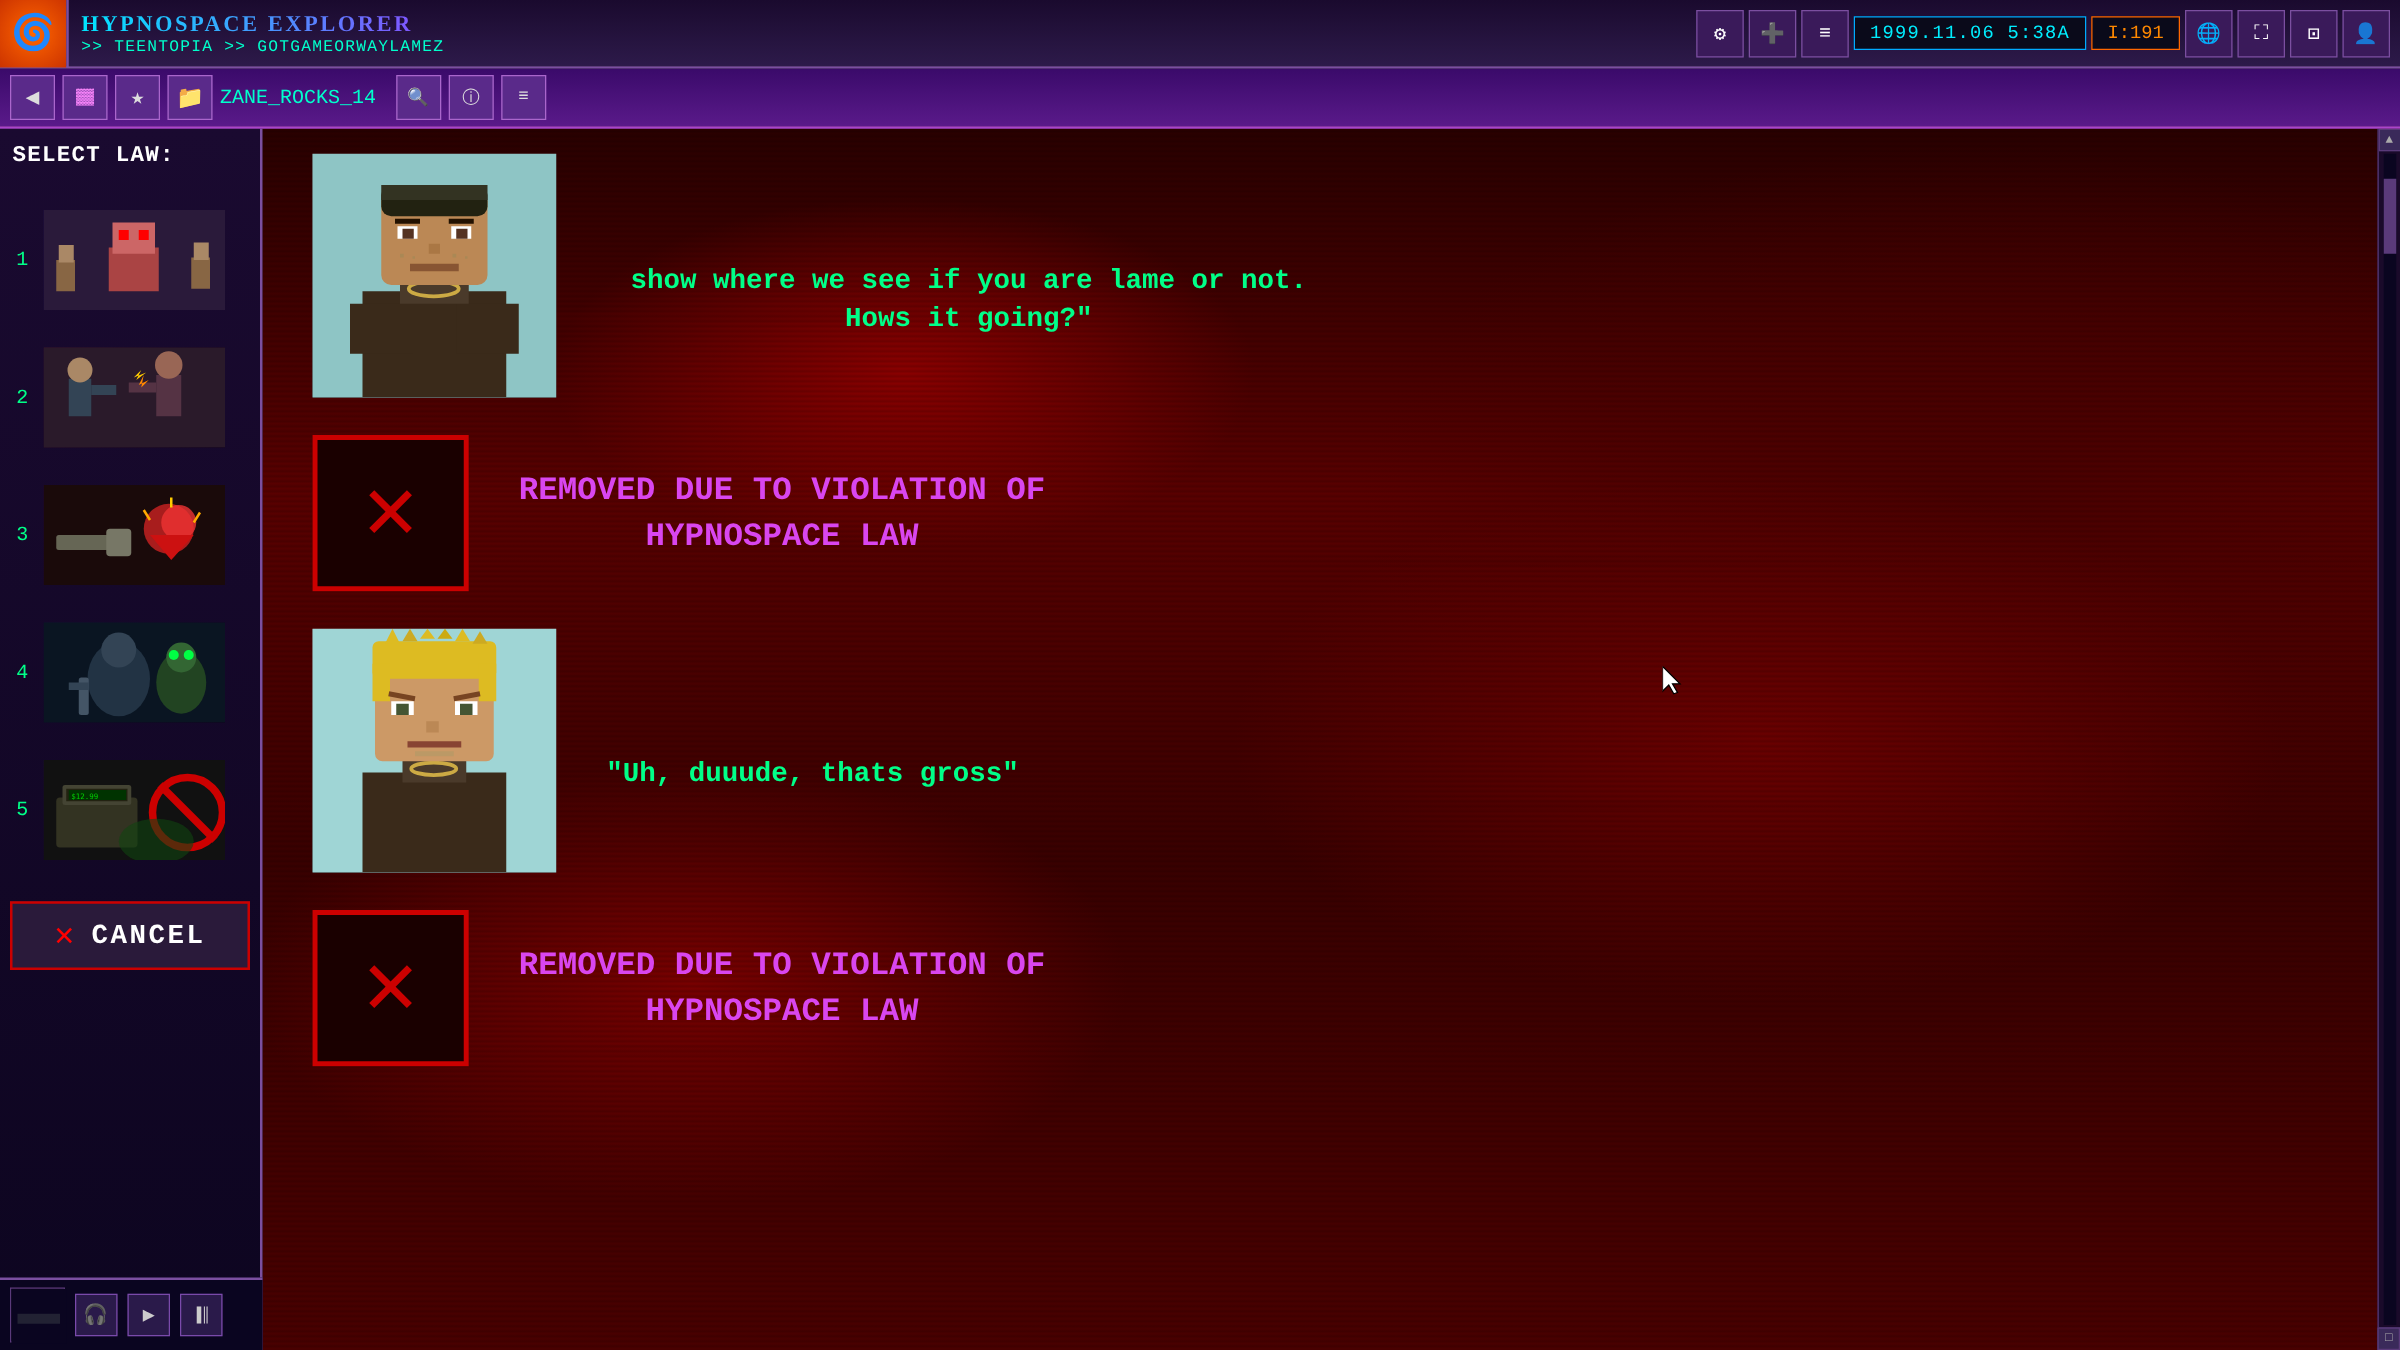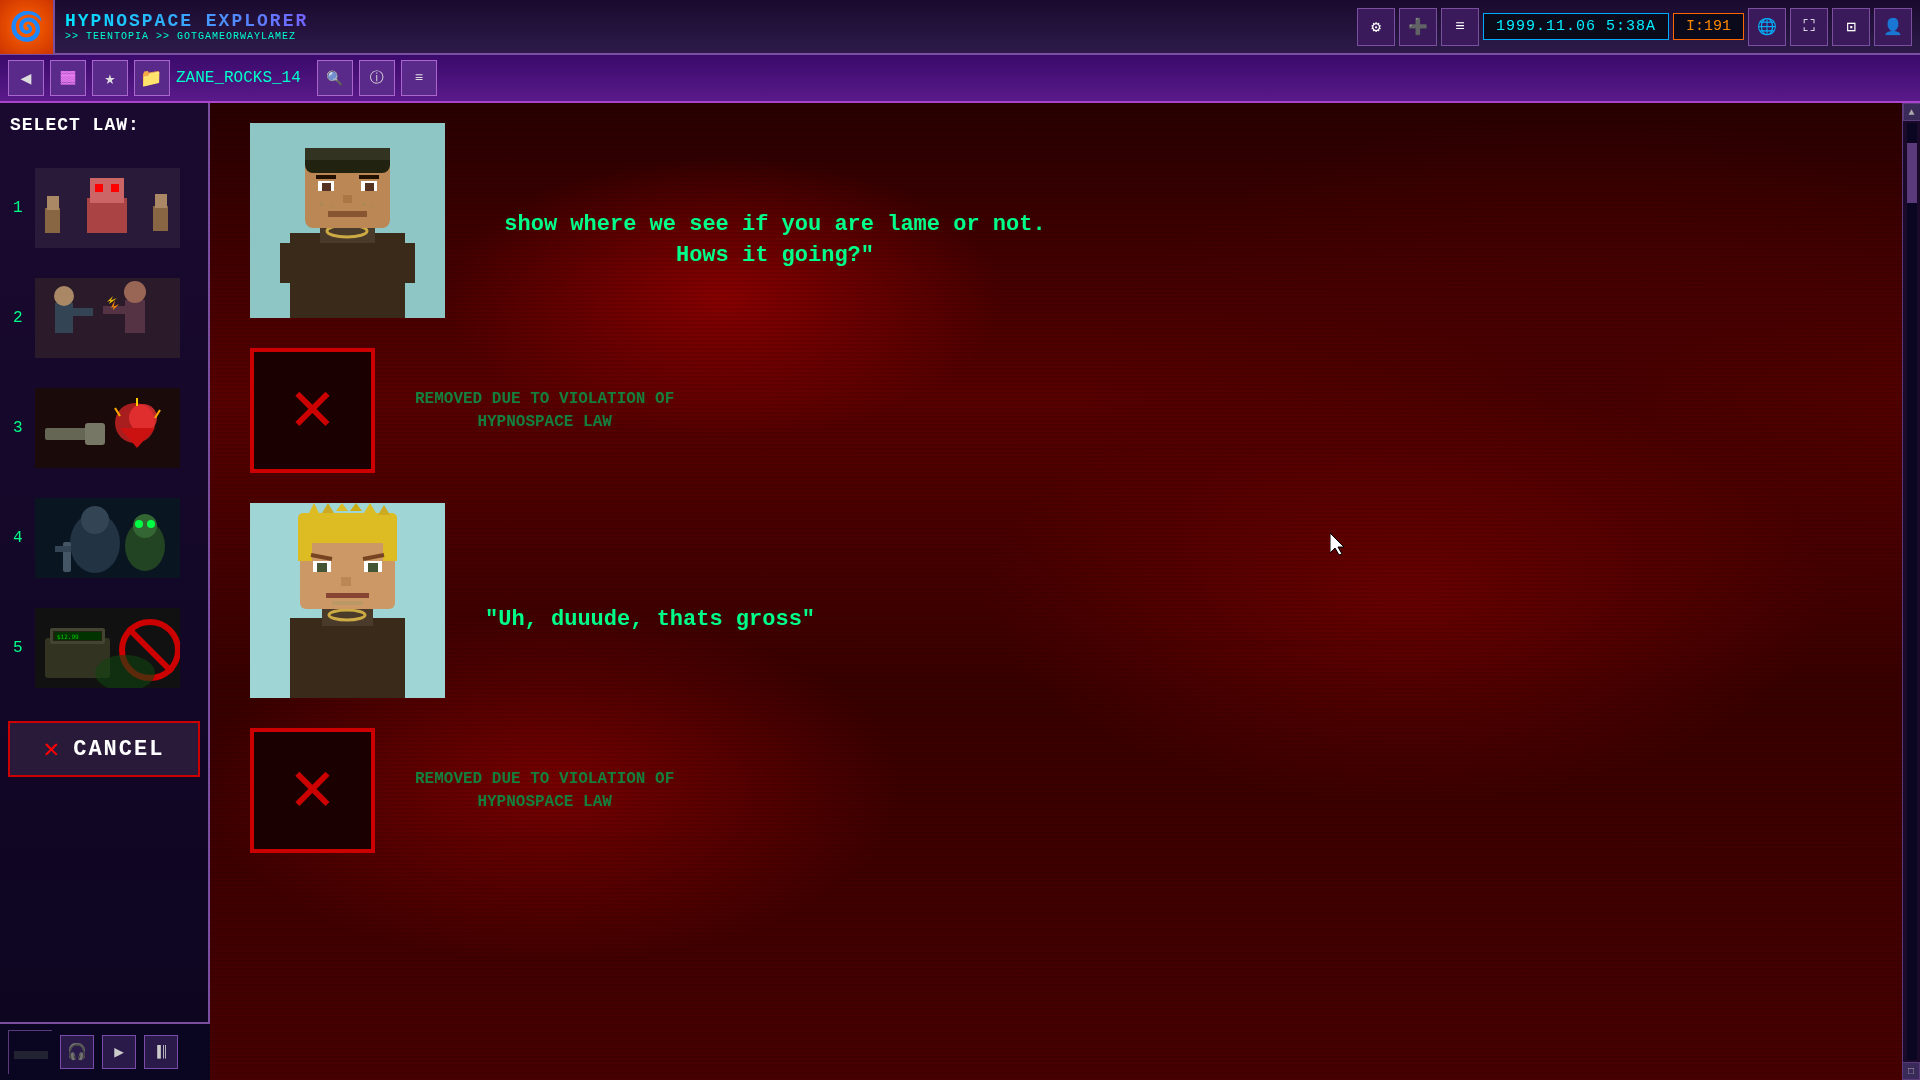--- a/index.html
+++ b/index.html
@@ -32,29 +32,29 @@
       border-right: 2px solid #7b4fa0;
     }
     #title-section {
       display: flex; flex-direction: column; padding: 4px 10px;
       flex: 1;
     }
     #app-title {
       color: #00ffff;
       font-size: 18px;
       font-weight: bold;
-      font-family: Liberation Mono, monospace;
+      font-family: Liberation Serif, serif;
       letter-spacing: 2px;
       background: linear-gradient(90deg, #00e5ff, #cc00ff, #ff6600, #00ff00);
       -webkit-background-clip: text;
       -webkit-text-fill-color: transparent;
     }
     #breadcrumb {
       color: #00ffcc;
-      font-size: 10px;
+      font-size: 13px;
       letter-spacing: 1px;
     }
     #top-right {
       display: flex; align-items: center; gap: 4px; padding-right: 8px;
     }
     .top-icon-btn {
       width: 38px; height: 38px;
       background: #3a1a5a;
       border: 1px solid #7b4fa0;
       display: flex; align-items: center; justify-content: center;
@@ -366,22 +366,22 @@
     }
 
     .removed-x {
       color: #cc0000;
       font-size: 72px;
       font-weight: bold;
       line-height: 1;
     }
 
     .removed-text {
-      color: #15803d;
-      font-size: 16px;
+      color: #d946ef;
+      font-size: 26px;
       font-family: 'Courier New', monospace;
       font-weight: bold;
       text-align: center;
       line-height: 1.4;
     }
 
     
     #cursor {
       position: absolute;
       width: 20px;

